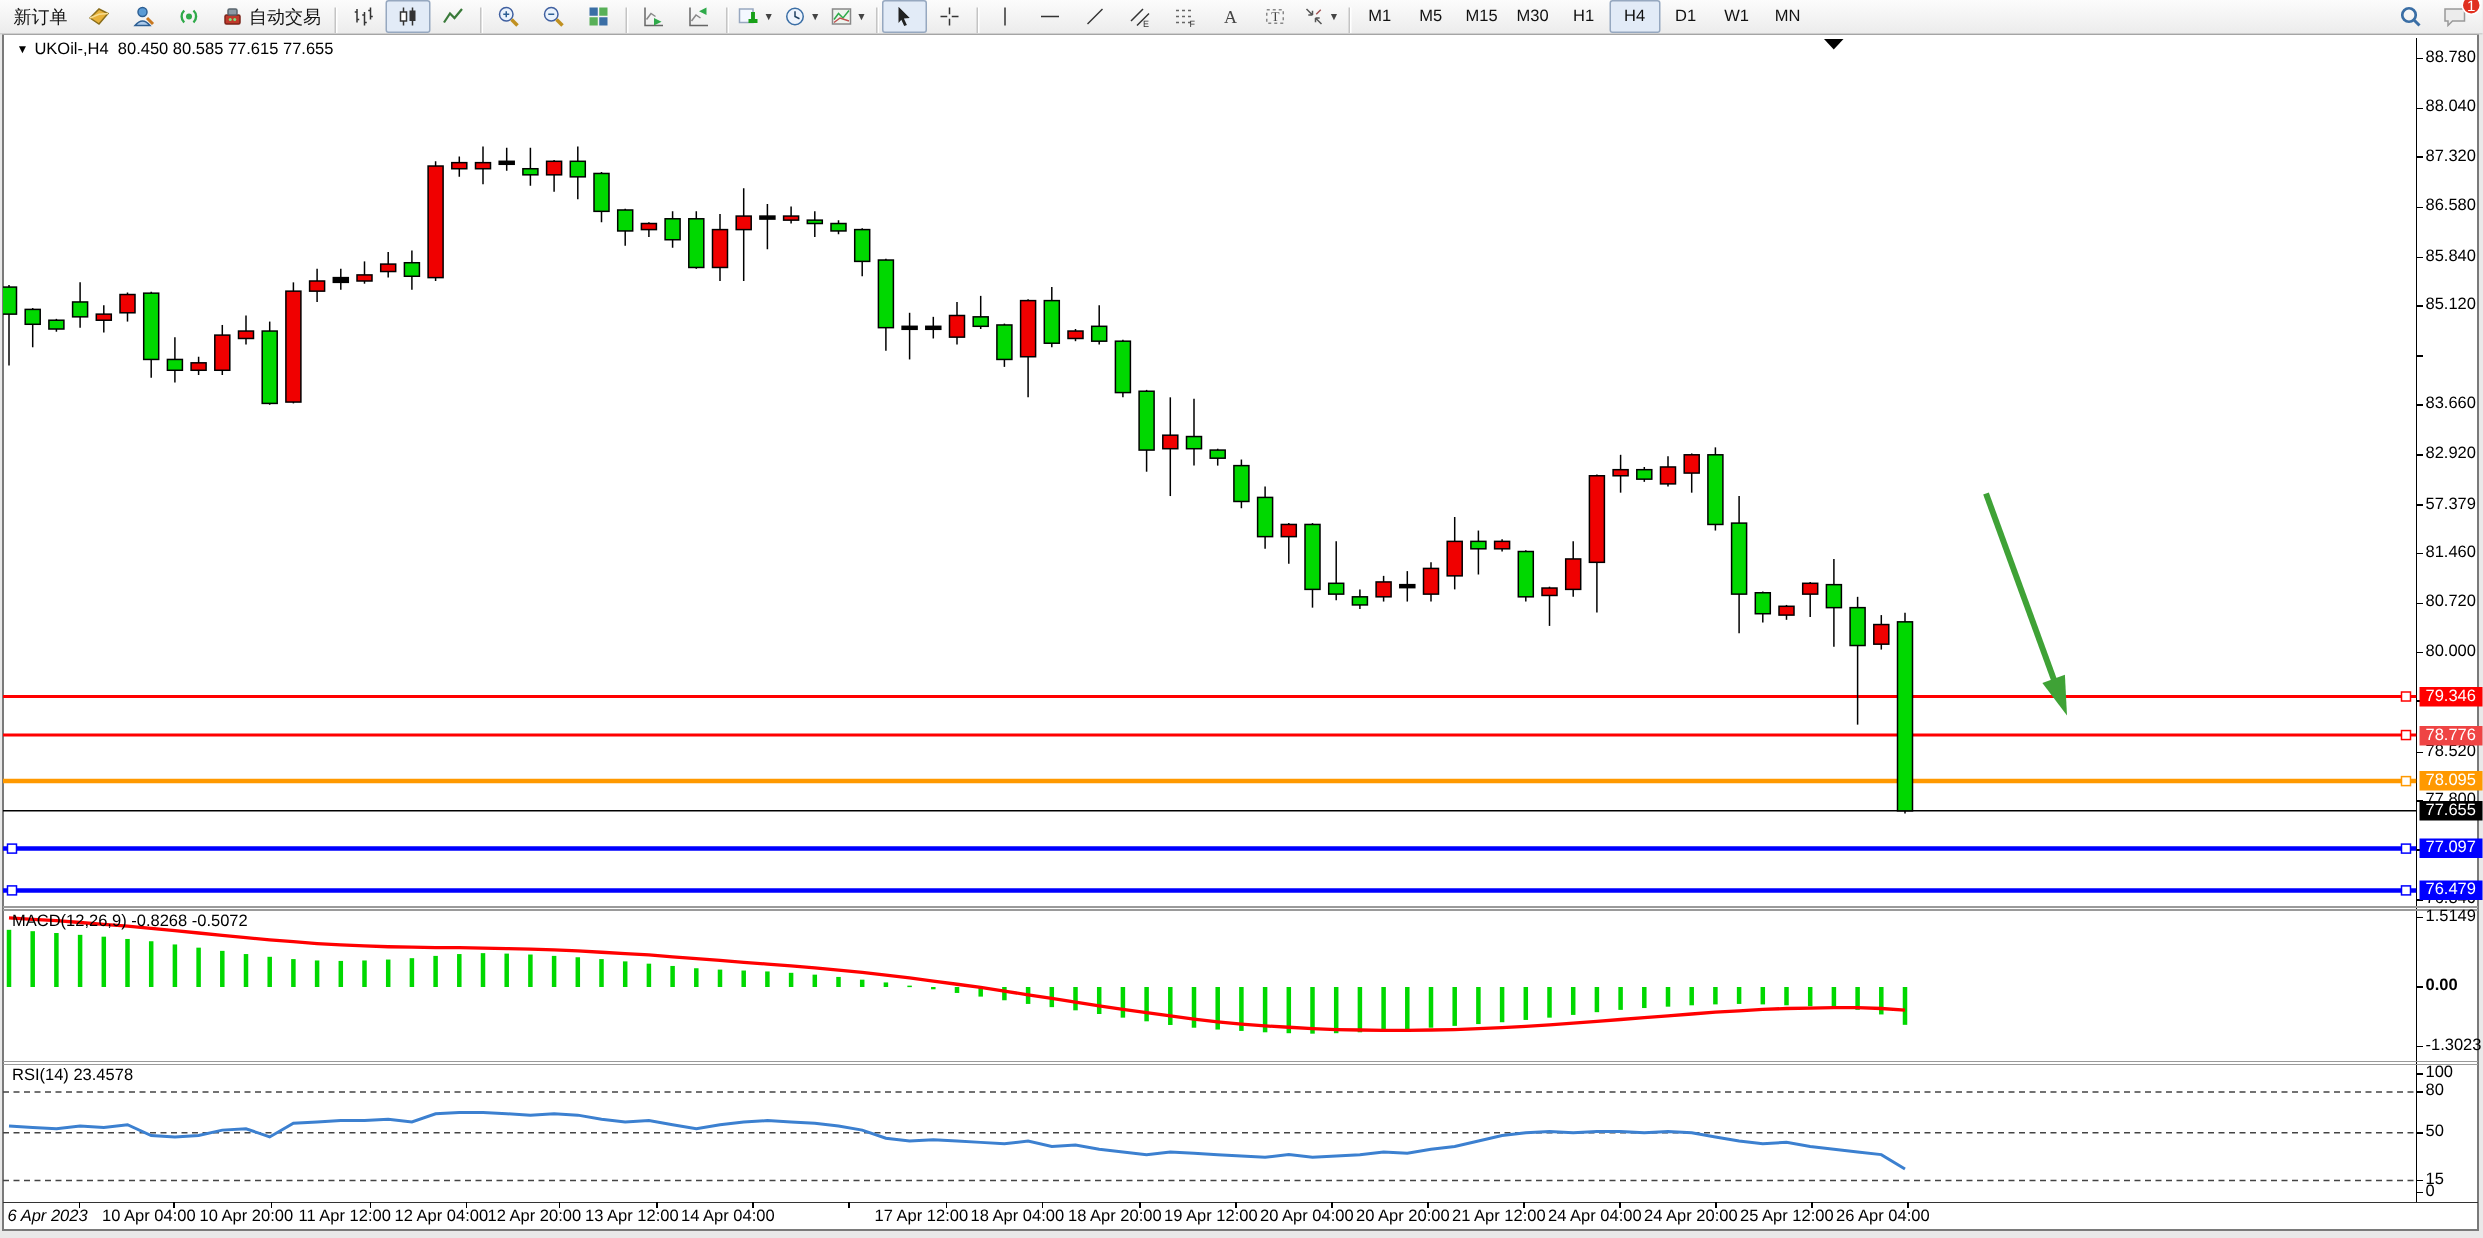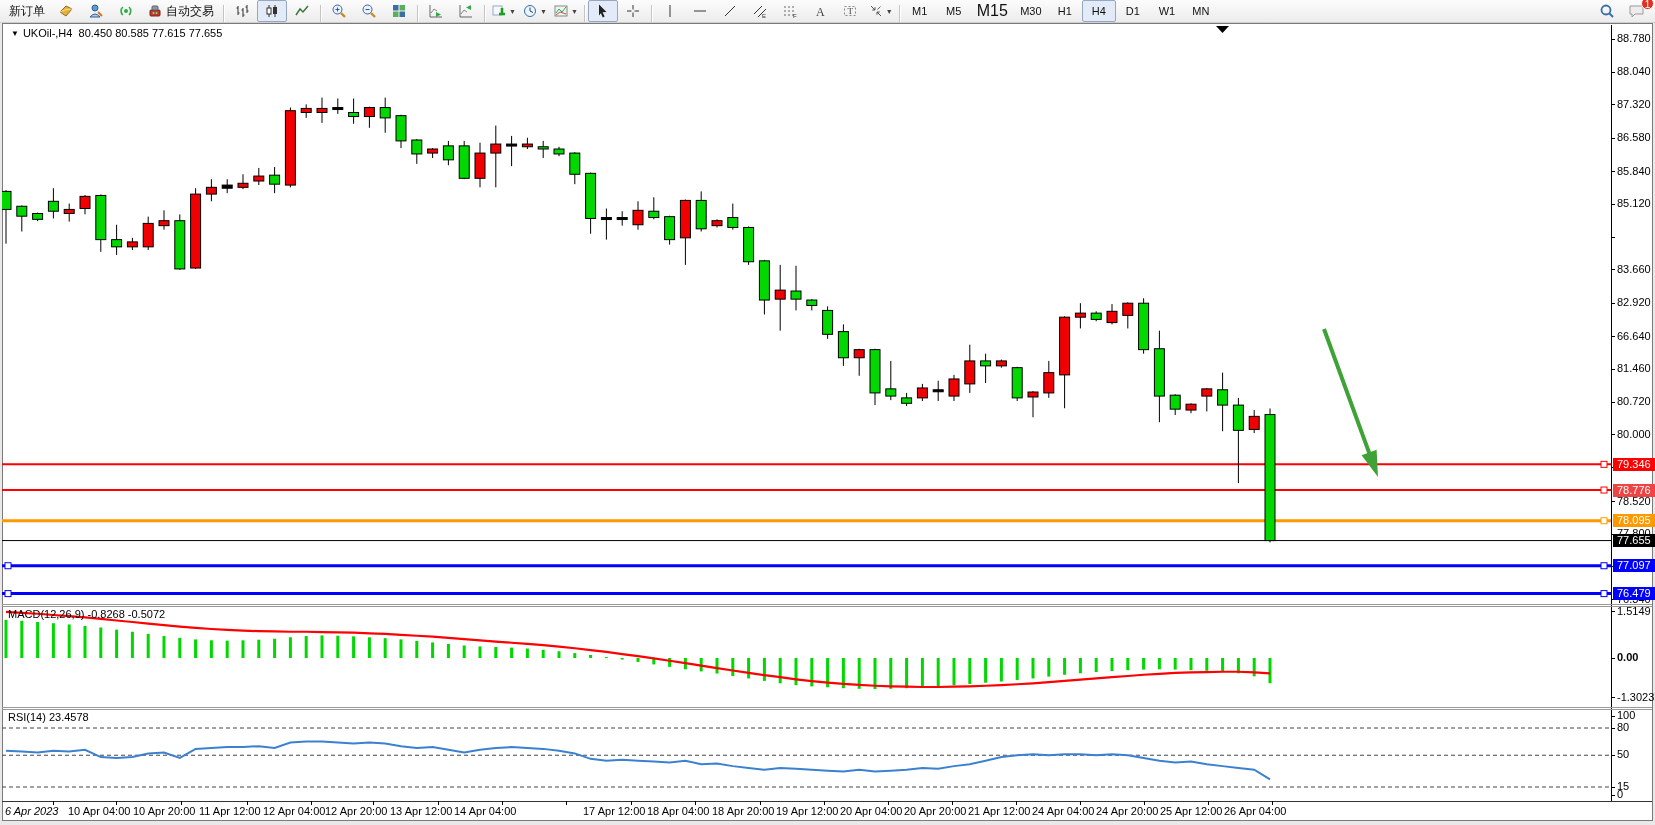--- a/index.html
+++ b/index.html
@@ -376,21 +376,21 @@
   <div id="paxis">
       <span class="ticklabel" style="left: 1617px; top: 32px;">88.780</span>
       <span class="ticklabel" style="left: 1617px; top: 65.3634px;">88.040</span>
       <span class="ticklabel" style="left: 1617px; top: 97.8251px;">87.320</span>
       <span class="ticklabel" style="left: 1617px; top: 131.188px;">86.580</span>
       <span class="ticklabel" style="left: 1617px; top: 164.552px;">85.840</span>
       <span class="ticklabel" style="left: 1617px; top: 197.014px;">85.120</span>
       <span class="ticklabel" style="left: 1712px; top: 230.377px; padding-left: 44px;">84.380</span>
       <span class="ticklabel" style="left: 1617px; top: 262.839px;">83.660</span>
       <span class="ticklabel" style="left: 1617px; top: 296.202px;">82.920</span>
-      <span class="ticklabel" style="left: 1617px; top: 329.565px;">66.640</span>
+      <span class="ticklabel" style="left: 1617px; top: 329.565px;">57.379</span>
       <span class="ticklabel" style="left: 1617px; top: 362.027px;">81.460</span>
       <span class="ticklabel" style="left: 1617px; top: 395.39px;">80.720</span>
       <span class="ticklabel" style="left: 1617px; top: 427.852px;">80.000</span>
       <span class="ticklabel" style="left: 1617px; top: 460.314px;">79.280</span>
       <span class="ticklabel" style="left: 1617px; top: 494.579px;">78.520</span>
       <span class="ticklabel" style="left: 1617px; top: 527.041px;">77.800</span>
       <span class="ticklabel" style="left: 1617px; top: 559.502px;">77.080</span>
       <span class="ticklabel" style="left: 1617px; top: 592.866px;">76.340</span>
       <span class="ticklabel" style="left: 1617px; top: 604.796px;">1.5149</span>
       <span class="ticklabel" style="left: 1617px; top: 651px; font-weight: bold;">0.00</span>
@@ -597,21 +597,21 @@
           <path d="M3 3 L7 7 M7 7 L7 4.2 M7 7 L4.2 7" stroke="#555" fill="none"></path>
           <path d="M13 13 L9 9 M9 9 L9 11.8 M9 9 L11.8 9" stroke="#555" fill="none"></path>
           <path d="M12.5 3.5 L9.5 6.5" stroke="#a05050"></path>
         </svg>
         <span class="caret">▼</span>
       </div>
     <div class="sep"></div>
     <div id="tfbar" style="display:flex;align-items:center;">
         <div class="tbtn text" style="font-size: 11px; min-width: 22px;">M1</div>
         <div class="tbtn text" style="font-size: 11px; min-width: 22px;">M5</div>
-        <div class="tbtn text" style="font-size: 16px; min-width: 22px;">M15</div>
+        <div class="tbtn text" style="font-size: 11px; min-width: 22px;">M15</div>
         <div class="tbtn text" style="font-size: 11px; min-width: 22px;">M30</div>
         <div class="tbtn text" style="font-size: 11px; min-width: 22px;">H1</div>
         <div class="tbtn text pressed" style="font-size: 11px; min-width: 22px;">H4</div>
         <div class="tbtn text" style="font-size: 11px; min-width: 22px;">D1</div>
         <div class="tbtn text" style="font-size: 11px; min-width: 22px;">W1</div>
         <div class="tbtn text" style="font-size: 11px; min-width: 22px;">MN</div>
       </div>
     <div class="spacer"></div>
     <div class="tbtn">
         <svg width="16" height="16">

